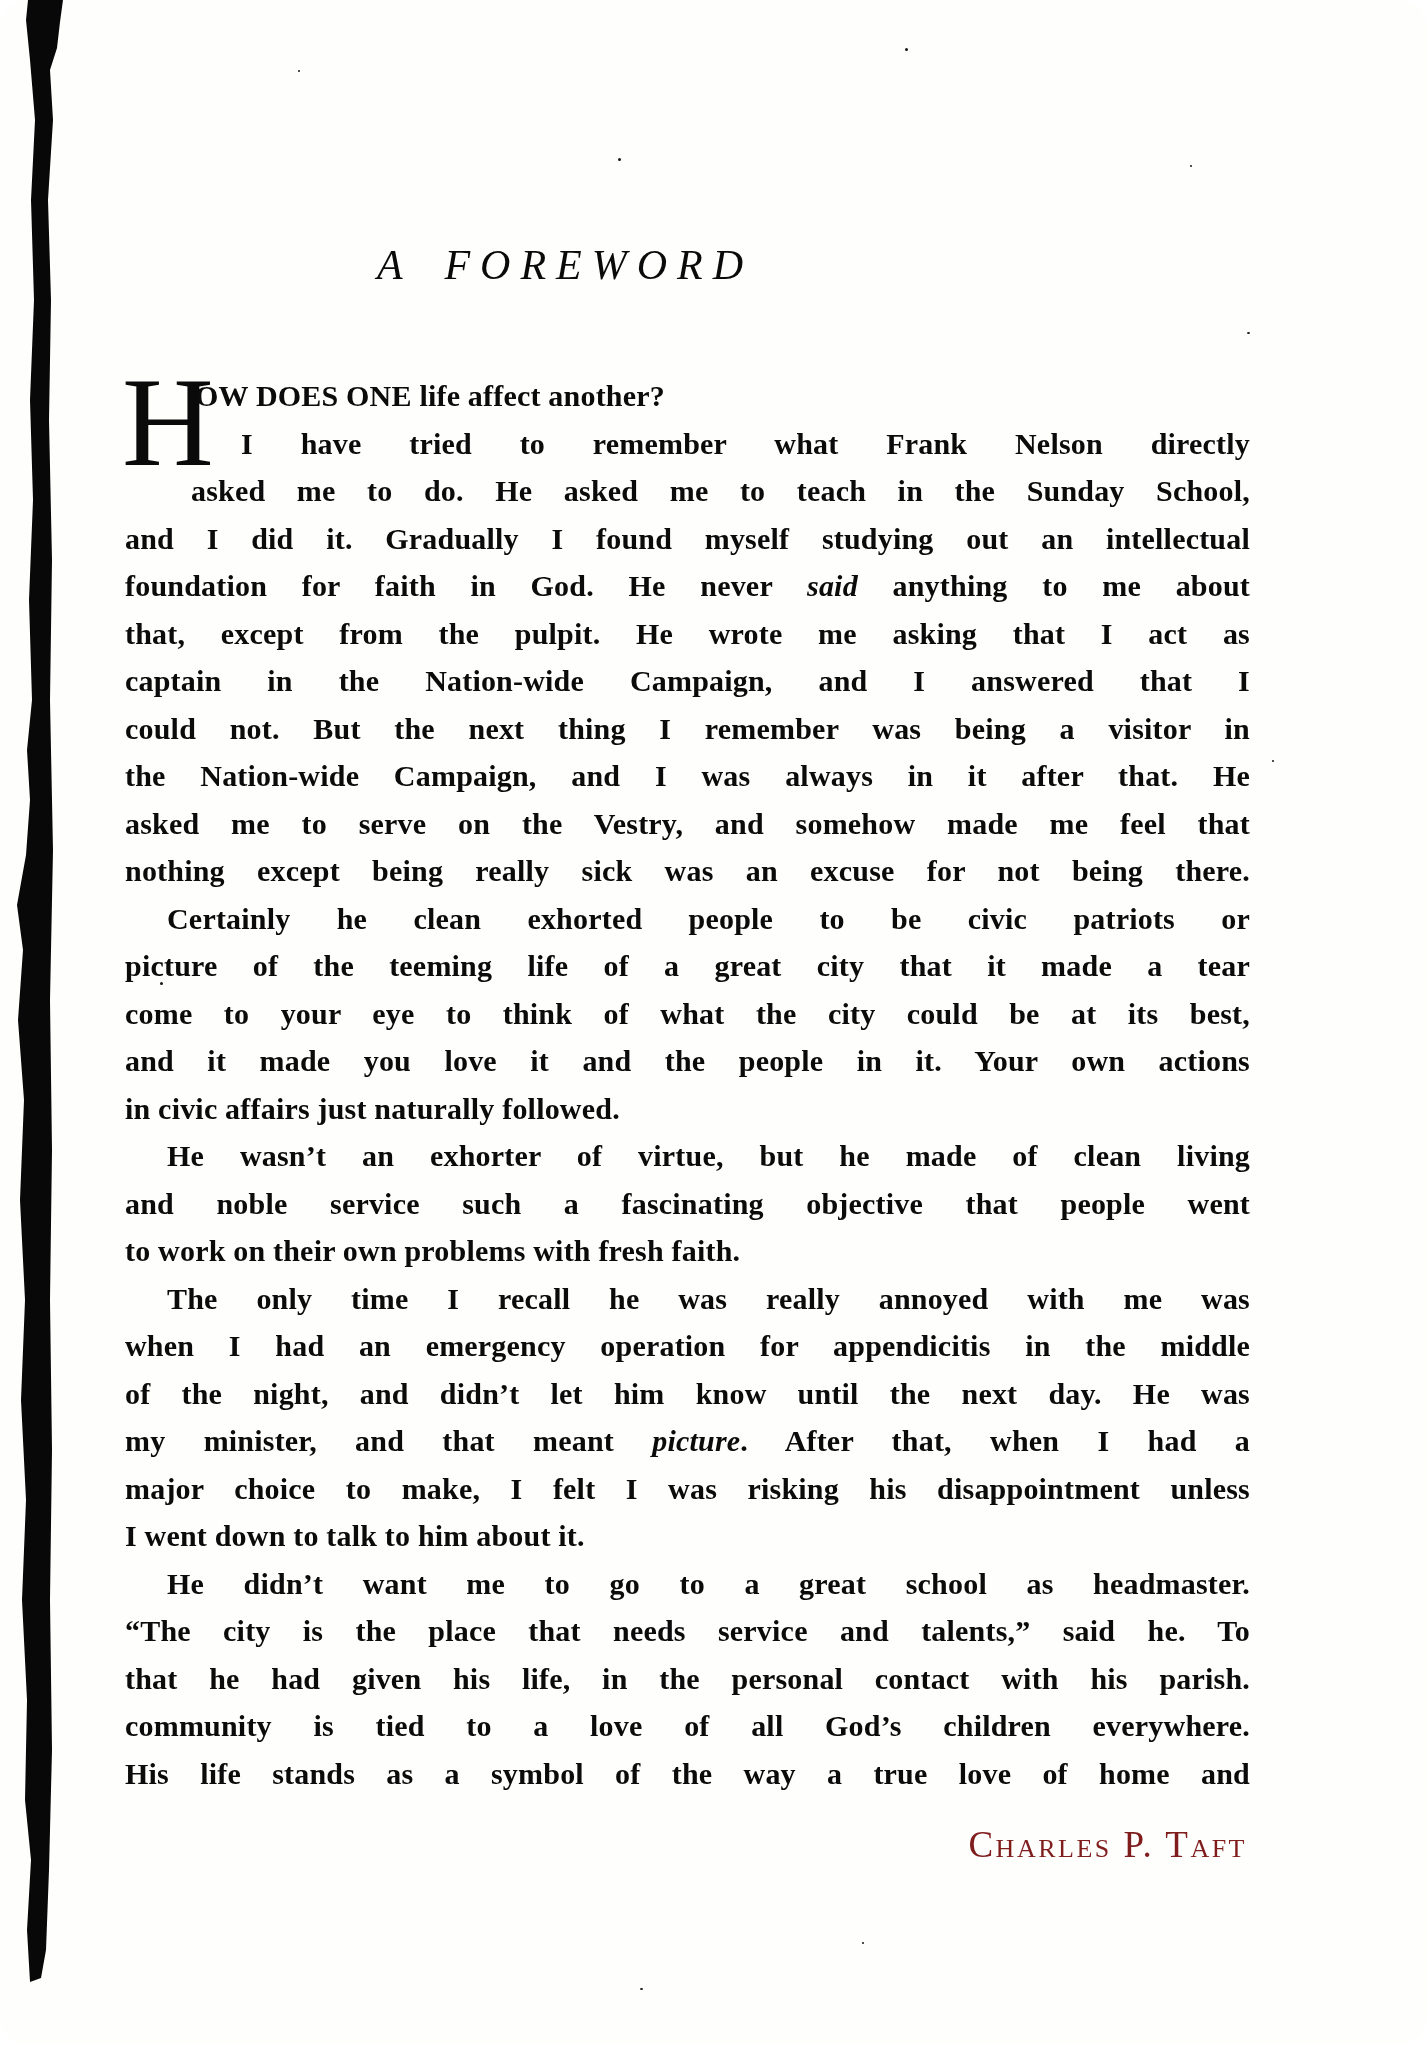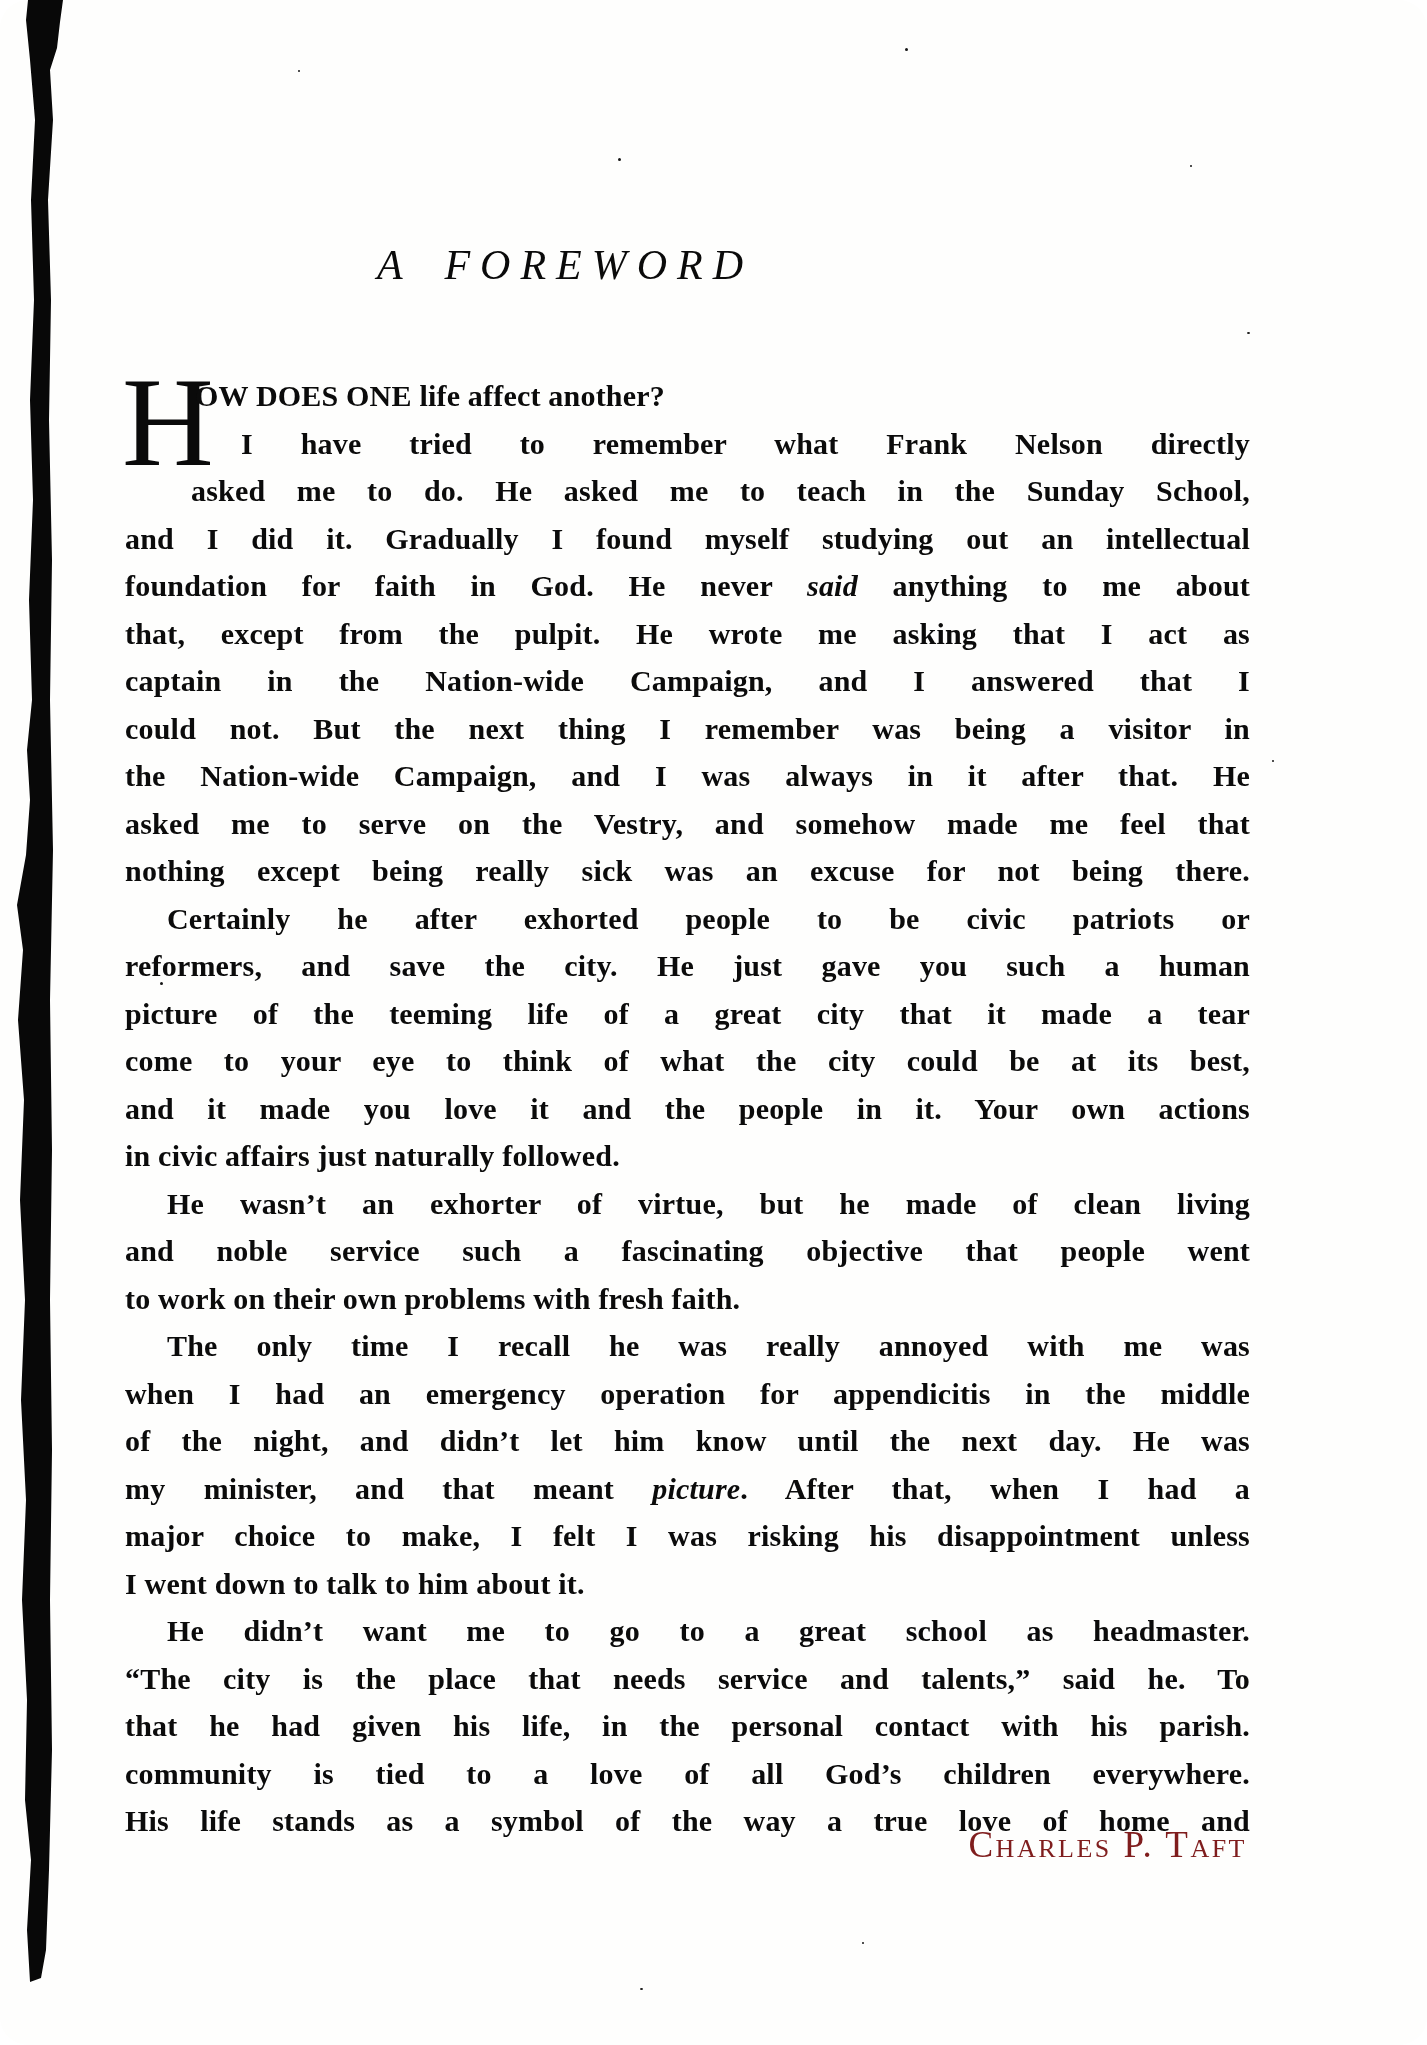--- a/index.html
+++ b/index.html
@@ -132,22 +132,21 @@
         <div class="line">and I did it. Gradually I found myself studying out an intellectual</div>
         <div class="line">foundation for faith in God. He never <i>said</i> anything to me about</div>
         <div class="line">that, except from the pulpit. He wrote me asking that I act as</div>
         <div class="line">captain in the Nation-wide Campaign, and I answered that I</div>
         <div class="line">could not. But the next thing I remember was being a visitor in</div>
         <div class="line">the Nation-wide Campaign, and I was always in it after that. He</div>
         <div class="line">asked me to serve on the Vestry, and somehow made me feel that</div>
         <div class="line">nothing except being really sick was an excuse for not being there.</div>
       </div>
       <div class="para p1">
-        <div class="line">Certainly he after exhorted people to be civic patriots or</div>
-        <div class="line">reformers, and save the city. He just gave you such a human</div>
+        <div class="line">Certainly he clean exhorted people to be civic patriots or</div>
         <div class="line">picture of the teeming life of a great city that it made a tear</div>
         <div class="line">come to your eye to think of what the city could be at its best,</div>
         <div class="line">and it made you love it and the people in it. Your own actions</div>
         <div class="line">in civic affairs just naturally followed.</div>
       </div>
       <div class="para p2">
         <div class="line">He wasn’t an exhorter of virtue, but he made of clean living</div>
         <div class="line">and noble service such a fascinating objective that people went</div>
         <div class="line">to work on their own problems with fresh faith.</div>
       </div>

